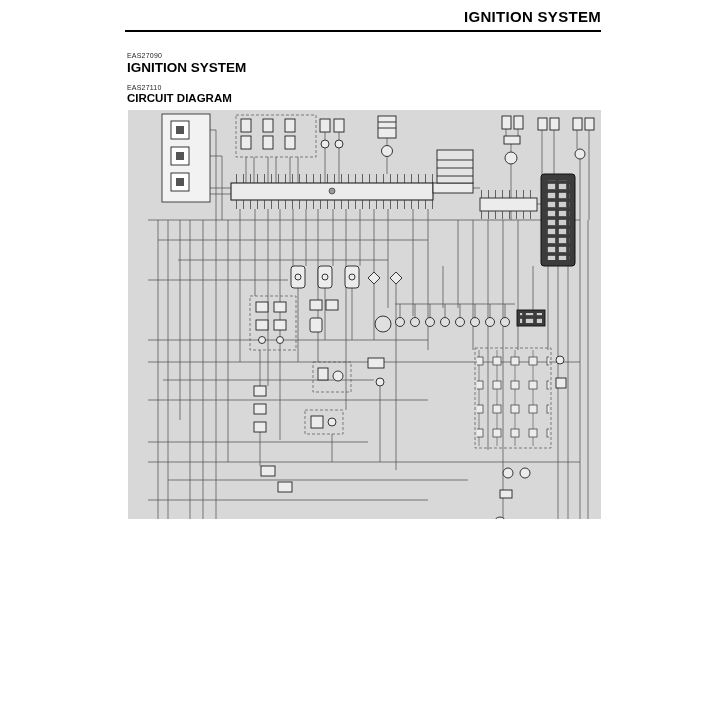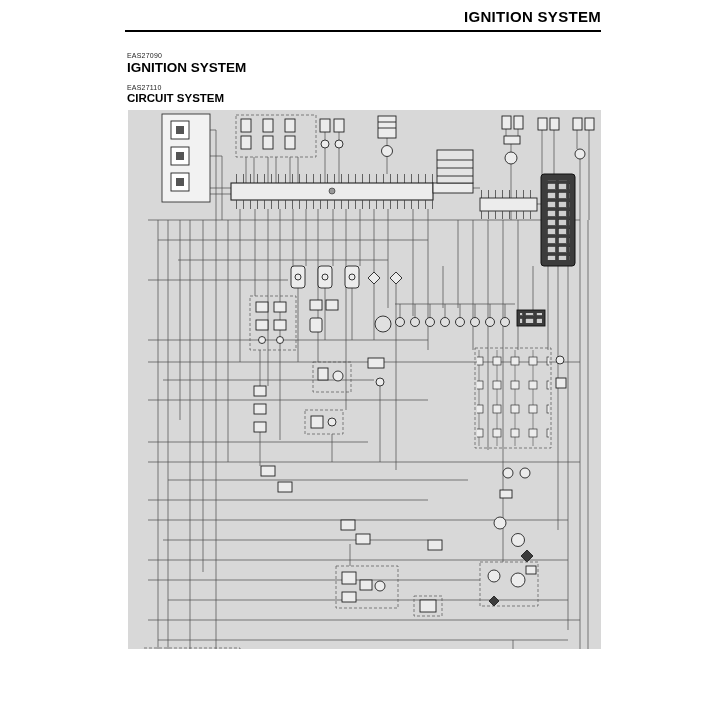--- a/index.html
+++ b/index.html
@@ -1,17 +1,17 @@
 <!DOCTYPE html>
 <html><head>
 <meta charset="utf-8">
 <style>
   * { margin:0; padding:0; box-sizing:border-box; }
   html,body { width:726px; height:726px; background:#ffffff; font-family:"Liberation Sans", sans-serif; }
-  .page { position:relative; width:726px; height:649px; background:#ffffff; overflow:hidden; }
+  .page { position:relative; width:726px; height:519px; background:#ffffff; overflow:hidden; }
 
   .running-header {
     position:absolute; top:8px; left:125px; width:476px;
     text-align:right; font-size:15px; font-weight:700; letter-spacing:.3px; color:#000;
   }
   .header-rule { position:absolute; top:30px; left:125px; width:476px; height:2px; background:#000; }
 
   .eas-code { position:absolute; left:127px; font-size:7px; color:#222; letter-spacing:.2px; }
   .eas-code.first  { top:52px; }
   .eas-code.second { top:84px; }
@@ -27,21 +27,21 @@
 
 <div class="page">
 
   <h1 class="running-header">IGNITION SYSTEM</h1>
   <div class="header-rule"></div>
 
   <div class="eas-code first">EAS27090</div>
   <h2 class="section-title">IGNITION SYSTEM</h2>
 
   <div class="eas-code second">EAS27110</div>
-  <h3 class="subsection-title">CIRCUIT SYSTEM</h3>
+  <h3 class="subsection-title">CIRCUIT DIAGRAM</h3>
 
   <div class="diagram">
     <svg viewBox="0 0 473 608" preserveAspectRatio="none">
       <defs>
         <pattern id="ticks" width="7" height="9" patternUnits="userSpaceOnUse">
           <line x1="3.5" y1="0" x2="3.5" y2="9" stroke="#444" stroke-width="0.8"></line>
         </pattern>
         <pattern id="cells" width="11" height="9" patternUnits="userSpaceOnUse">
           <rect x="1.5" y="1.5" width="8" height="6" fill="#cfcfcf" stroke="#222" stroke-width="0.5"></rect>
         </pattern>

